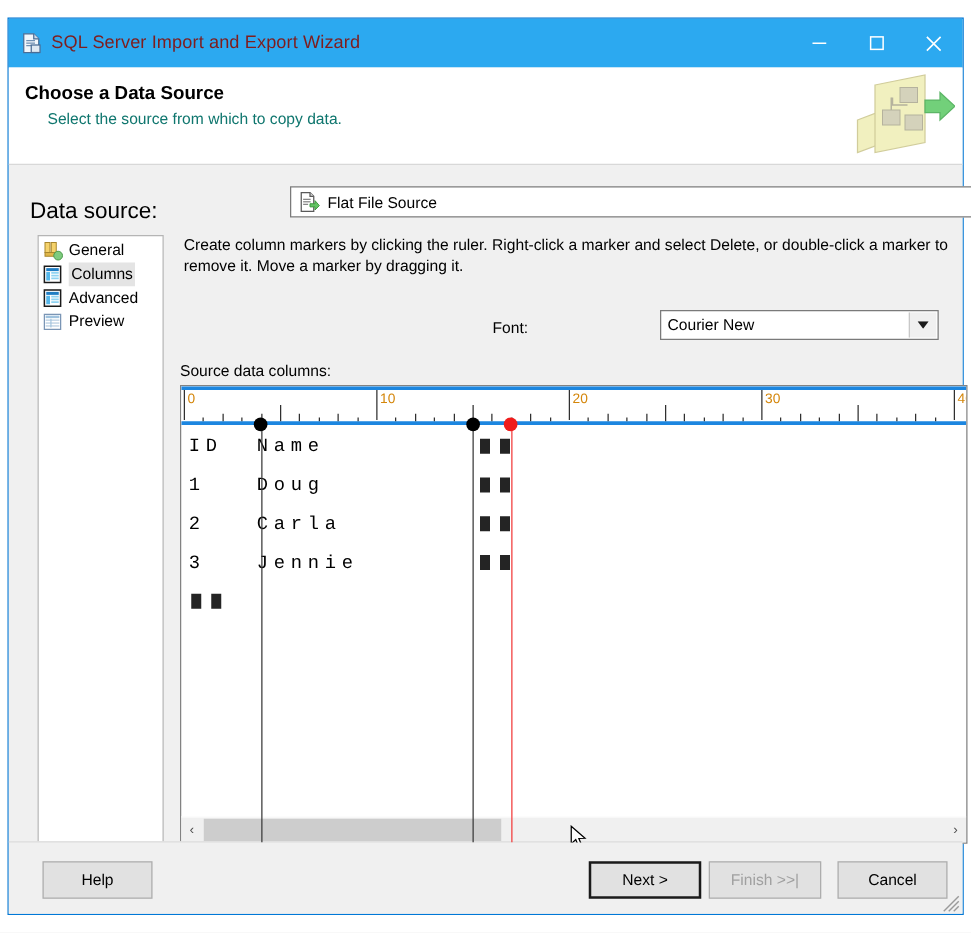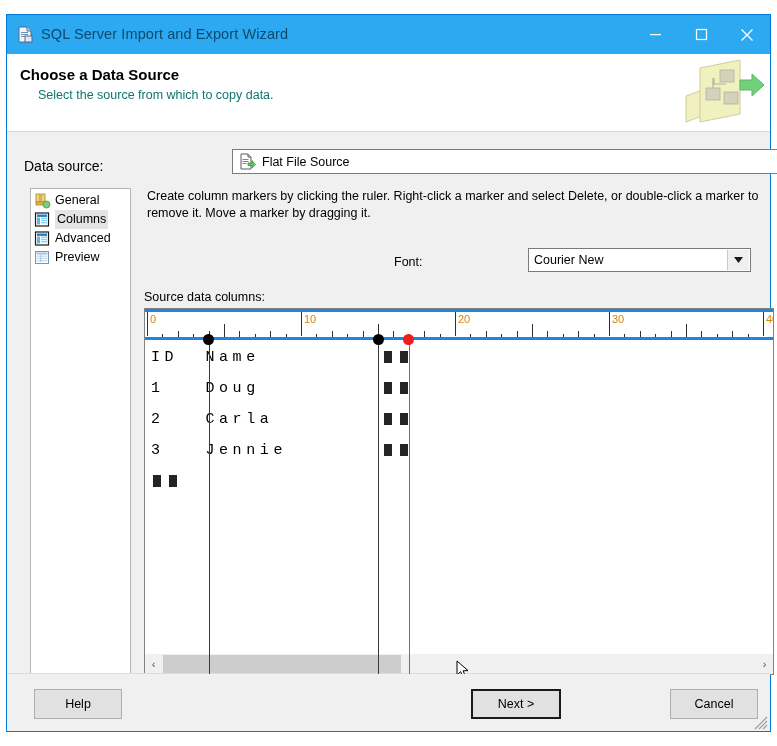--- a/index.html
+++ b/index.html
@@ -24,21 +24,21 @@
   #titlebar{
     position:absolute;left:0;top:0;width:100%;height:39px;
     background:#2ca9f0;
     box-sizing:border-box;
   }
   #title-icon{
     position:absolute;left:10px;top:11px;width:17px;height:17px;
   }
   #title-text{
     position:absolute;left:34px;top:11px;
-    font-size:14.5px;color:#0c4a6e;letter-spacing:0.1px;
+    font-size:14.5px;color:#7f1d1d;letter-spacing:0.1px;
     white-space:nowrap;
   }
   .winbtn{
     position:absolute;top:0;height:39px;width:46px;
     display:flex;align-items:center;justify-content:center;
     cursor:default;
   }
   .winbtn svg{display:block;}
   #btn-min{right:92px;}
   #btn-max{right:46px;}
@@ -63,21 +63,21 @@
     position:absolute;right:6px;top:4px;width:86px;height:70px;
   }
 
   
   #body{
     position:absolute;left:0;top:117px;right:0;bottom:58px;
     background:#f0f0f0;
   }
 
   
-  #ds-label{position:absolute;left:17px;top:26px;font-size:14px;}
+  #ds-label{position:absolute;left:17px;top:26px;font-size:18px;}
   #ds-combo{
     position:absolute;left:225px;top:17px;width:604px;height:25px;
     background:#fff;border:1px solid #7a7a7a;box-sizing:border-box;
   }
   #ds-combo-icon{position:absolute;left:6px;top:3px;width:17px;height:17px;}
   #ds-combo-text{position:absolute;left:29px;top:5px;font-size:12.5px;}
   .combo-arrow{
     position:absolute;right:1px;top:1px;width:21px;bottom:1px;
     background:#f0f0f0;border-left:1px solid #c8c8c8;
     display:flex;align-items:center;justify-content:center;
@@ -438,20 +438,21 @@
           <path d="M1 1 L1 15 L4.6 11.6 L7 17.4 L9.4 16.4 L7.1 10.8 L12 10.6 Z" fill="#ffffff" stroke="#000000" stroke-width="1"></path>
         </svg>
       </div>
     </div>
 
   </div>
 
   <div id="footer">
     <div class="fbtn" id="f-help">Help</div>
     <div class="fbtn" id="f-next">Next &gt;</div>
+    <div class="fbtn" id="f-finish">Finish &gt;&gt;|</div>
     <div class="fbtn" id="f-cancel">Cancel</div>
     <span id="grip">
       <svg width="14" height="14" viewBox="0 0 14 14">
         <g stroke="#9a9a9a" stroke-width="1.1">
           <path d="M13 5 L5 13"></path>
             <path d="M13 9 L9 13"></path>
             <path d="M13 1 L1 13"></path>
         </g>
       </svg>
     </span>

